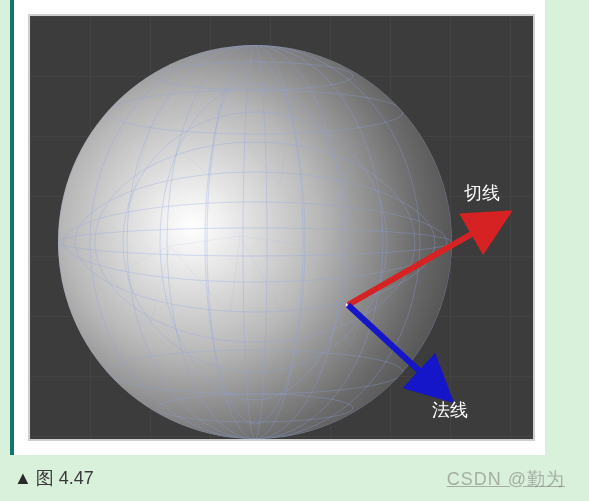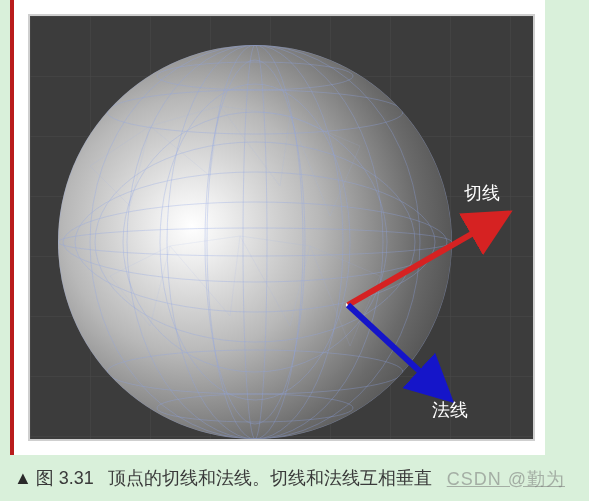--- a/index.html
+++ b/index.html
@@ -10,21 +10,21 @@
     font-family: "Microsoft YaHei", Arial, sans-serif;
     overflow: hidden;
     position: relative;
   }
   .figure-card {
     position: absolute;
     left: 10px;
     top: 0px;
     width: 535px;
     background: #ffffff;
-    border-left: 4px solid #b91c1c;
+    border-left: 4px solid #0f766e;
     padding: 14px;
   }
   .viewport {
     width: 507px;
     height: 427px;
     background: #3c3c3c;
     border: 2px solid #cfcfcf;
     position: relative;
     overflow: hidden;
   }
@@ -124,17 +124,16 @@
       <line x1="318" y1="289" x2="410" y2="374" stroke="#1515c9" stroke-width="6" marker-end="url(#blueArrow)"></line>
 
       <text x="434" y="183" fill="#ffffff" font-size="18" font-family="Microsoft YaHei,Arial">切线</text>
       <text x="402" y="400" fill="#ffffff" font-size="18" font-family="Microsoft YaHei,Arial">法线</text>
     </svg>
   </div>
 </div>
 
 <div class="caption-row">
   <span class="caption-marker">▲</span>
-  <span class="caption-num">图 3.31</span>
-  <span>顶点的切线和法线。切线和法线互相垂直</span>
+  <span class="caption-num">图 4.47</span>
 </div>
 
 <div class="watermark">CSDN @勤为</div>
 
 </body></html>

